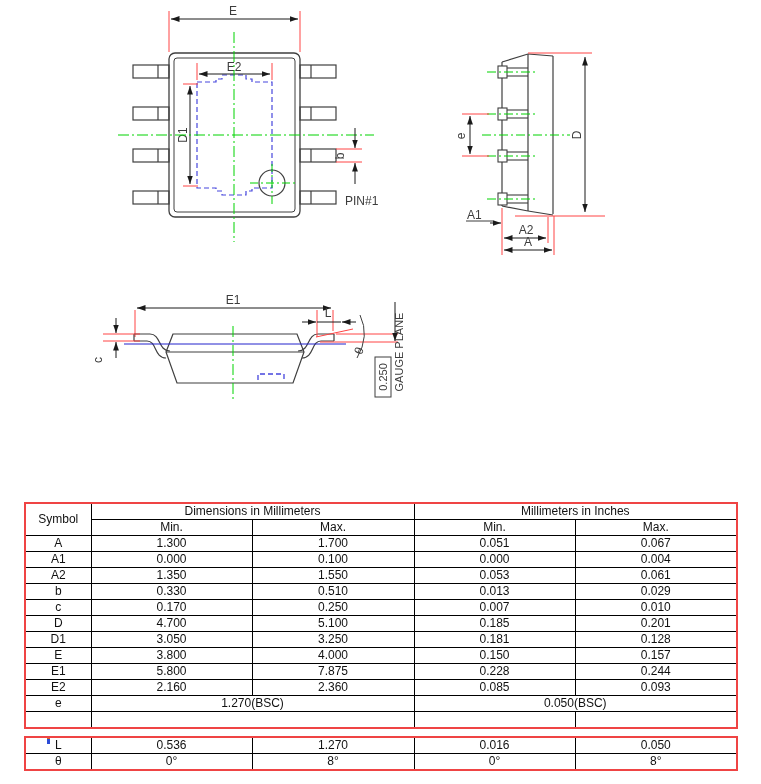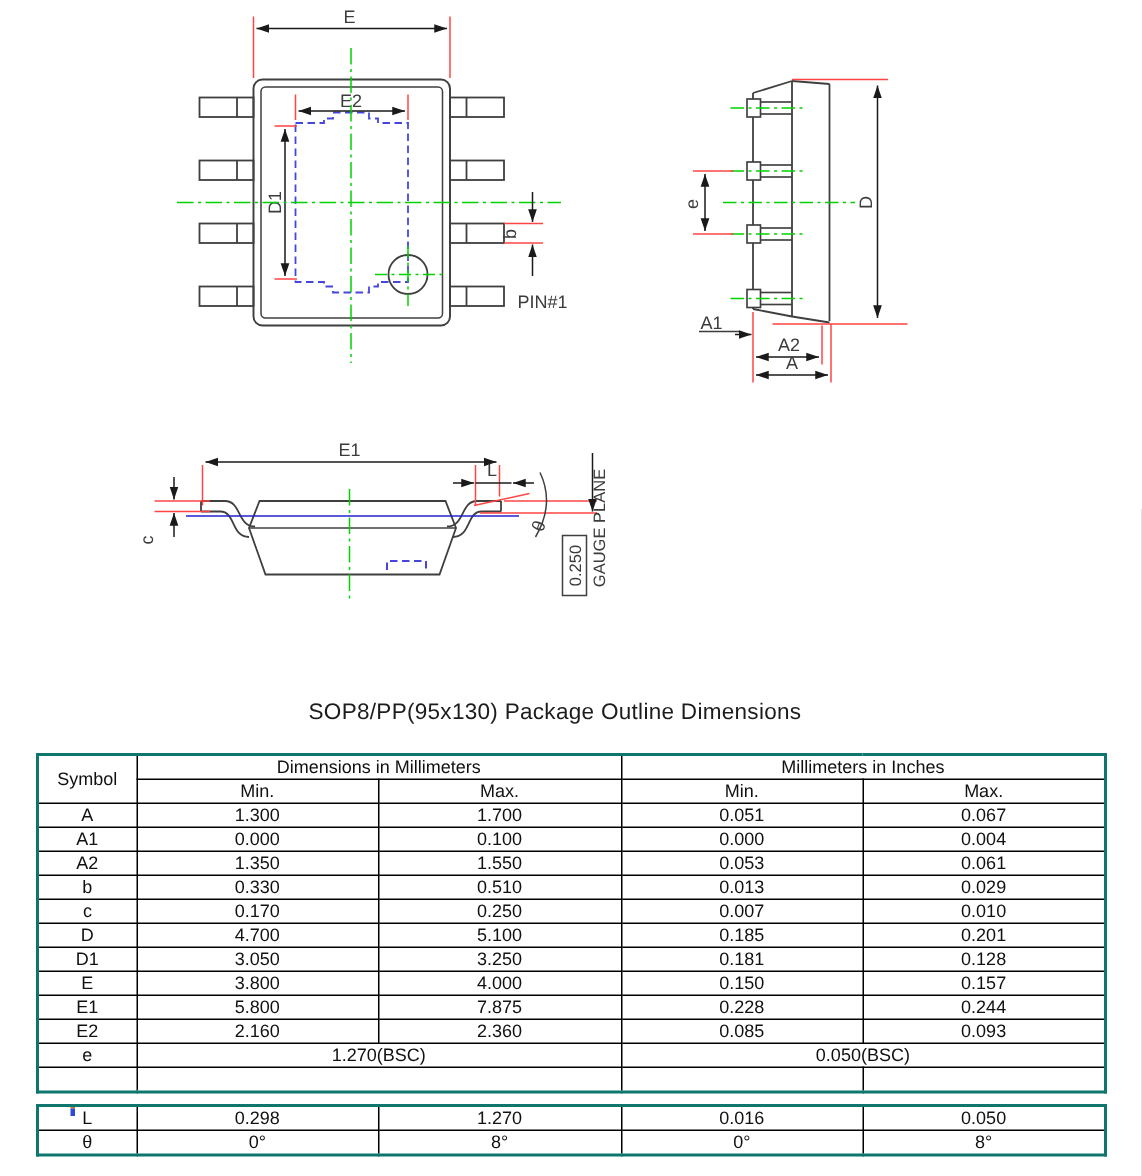--- a/index.html
+++ b/index.html
@@ -9,21 +9,21 @@
     font-family:"Liberation Sans",sans-serif;overflow:hidden;
   }
   .drawing-svg{position:absolute;left:0;top:0;}
   .doc-title{
     position:absolute;top:466px;left:0;width:740px;text-align:center;
     font-size:15px;color:#1c1c1c;letter-spacing:0.2px;
   }
   table.tbl{
     position:absolute;left:24px;border-collapse:collapse;table-layout:fixed;
     width:712px;font-size:12px;color:#111;
-    border:2px solid #0f766e;
+    border:2px solid #ef4444;
   }
   .tbl-main{top:502px;}
   .tbl-tail{top:736px;}
   table.tbl td{
     border:1px solid #000;text-align:center;vertical-align:middle;
     height:15px;padding:0;line-height:15px;overflow:hidden;white-space:nowrap;
   }
   td.blank-cell{height:16px;}
   .stray{position:absolute;}
   svg text{font-family:"Liberation Sans",sans-serif;fill:#3c3c3c;}
@@ -202,21 +202,20 @@
       <line x1="320" y1="342" x2="398" y2="342" stroke="#ff4444" stroke-width="1"></line>
       <path d="M360,315 Q370,336 357,358" stroke="#3f3f3f" stroke-width="1"></path>
       <text x="363" y="352" font-size="12" text-anchor="middle" transform="rotate(-70 363 352)">θ</text>
       <line x1="395" y1="302" x2="395" y2="341" stroke="#1a1a1a" stroke-width="1" marker-end="url(#arr)"></line>
       <rect x="375" y="357" width="16" height="40" stroke="#3f3f3f" stroke-width="1"></rect>
       <text x="387" y="377" font-size="11" text-anchor="middle" transform="rotate(-90 387 377)">0.250</text>
       <text x="403" y="352" font-size="11" text-anchor="middle" transform="rotate(-90 403 352)">GAUGE PLANE</text>
     </g>
   </svg>
 
-  <div class="doc-title">SOP8/PP(95x130) Package Outline Dimensions</div>
 
   <table class="tbl tbl-main">
     <colgroup>
         <col style="width:66px">
         <col style="width:161px">
         <col style="width:162px">
         <col style="width:161px">
         <col style="width:162px">
       </colgroup>
     <tbody>
@@ -322,21 +321,21 @@
     <colgroup>
         <col style="width:66px">
         <col style="width:161px">
         <col style="width:162px">
         <col style="width:161px">
         <col style="width:162px">
       </colgroup>
     <tbody>
       <tr>
         <td>L</td>
-        <td>0.298</td>
+        <td>0.536</td>
         <td>1.270</td>
         <td>0.016</td>
         <td>0.050</td>
       </tr>
       <tr>
         <td>θ</td>
         <td>0°</td>
         <td>8°</td>
         <td>0°</td>
         <td>8°</td>

